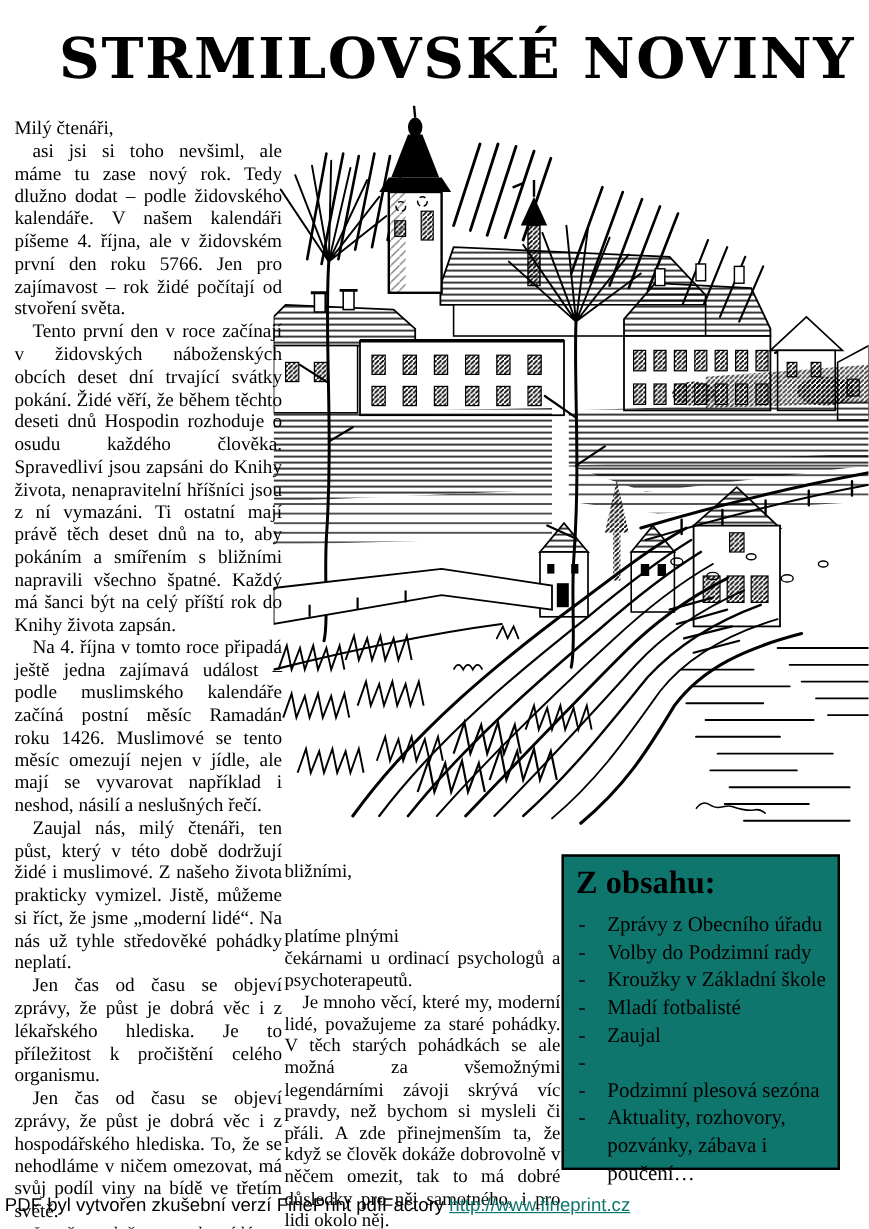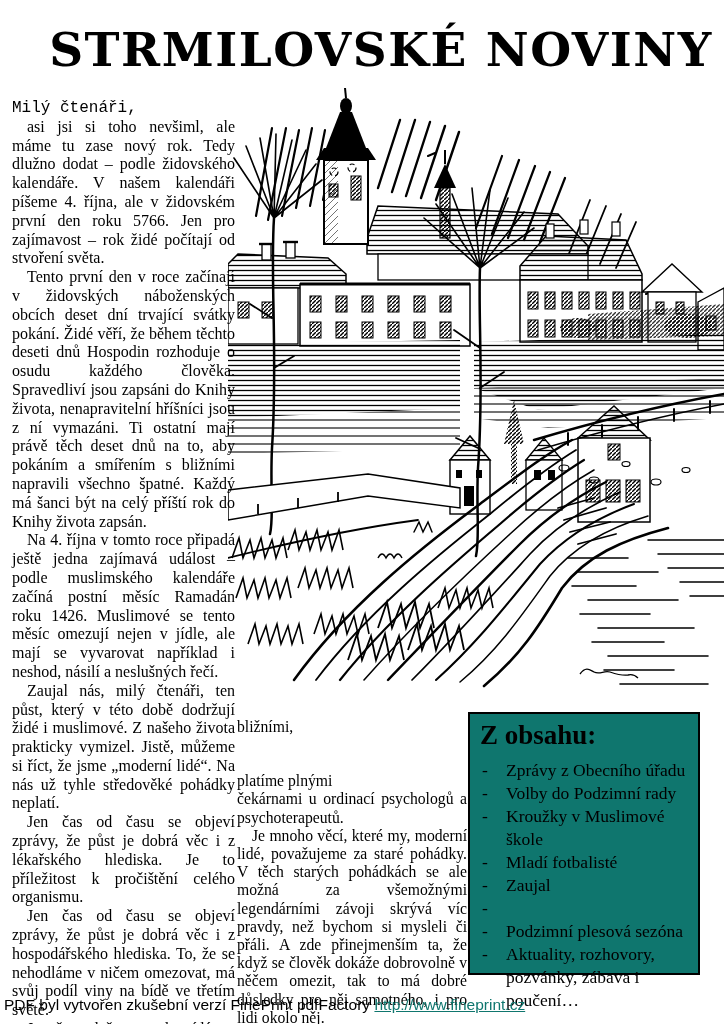--- a/index.html
+++ b/index.html
@@ -20,21 +20,21 @@
   
   .illustration { position:absolute; left:228px; top:88px; width:496px; height:620px; z-index:1; pointer-events:none; }
   .illustration svg { display:block; }
   
   .col-left {
     position:absolute; left:12px; top:99px; width:223px; z-index:2;
     font-size:16px; line-height:18.8px; text-align:justify;
   }
   .col-left p, .col-mid p { margin:0; }
   .para { text-indent:15px; }
-  .salutation { text-indent:0;font-family:Liberation Mono, monospace; }
+  .salutation { text-indent:0; }
   .noindent { text-indent:0; }
   .col-mid {
     position:absolute; left:237px; top:682px; width:230px; z-index:2;
     font-size:15.7px; line-height:18.2px; text-align:justify;
   }
   .cont-line { text-align:left;margin-top:36px; }
   .closing { font-style:italic; text-indent:15px; }
   .sig { font-style:italic; text-align:right; }
   
   .contents-box {
@@ -288,21 +288,21 @@
           <span class="item-text">Zprávy z Obecního úřadu</span>
         </div>
 
         <div class="contents-item">
           <span class="dash">-</span>
           <span class="item-text">Volby do Podzimní rady</span>
         </div>
 
         <div class="contents-item">
           <span class="dash">-</span>
-          <span class="item-text">Kroužky v Muslimové škole</span>
+          <span class="item-text">Kroužky v Základní škole</span>
         </div>
 
         <div class="contents-item">
           <span class="dash">-</span>
           <span class="item-text">Mladí fotbalisté</span>
         </div>
 
         <div class="contents-item">
           <span class="dash">-</span>
           <span class="item-text">Zaujal</span>

